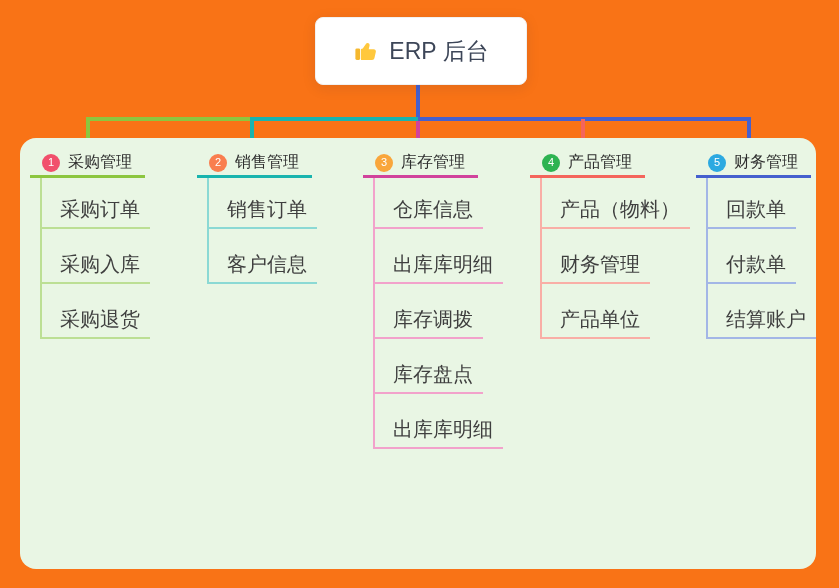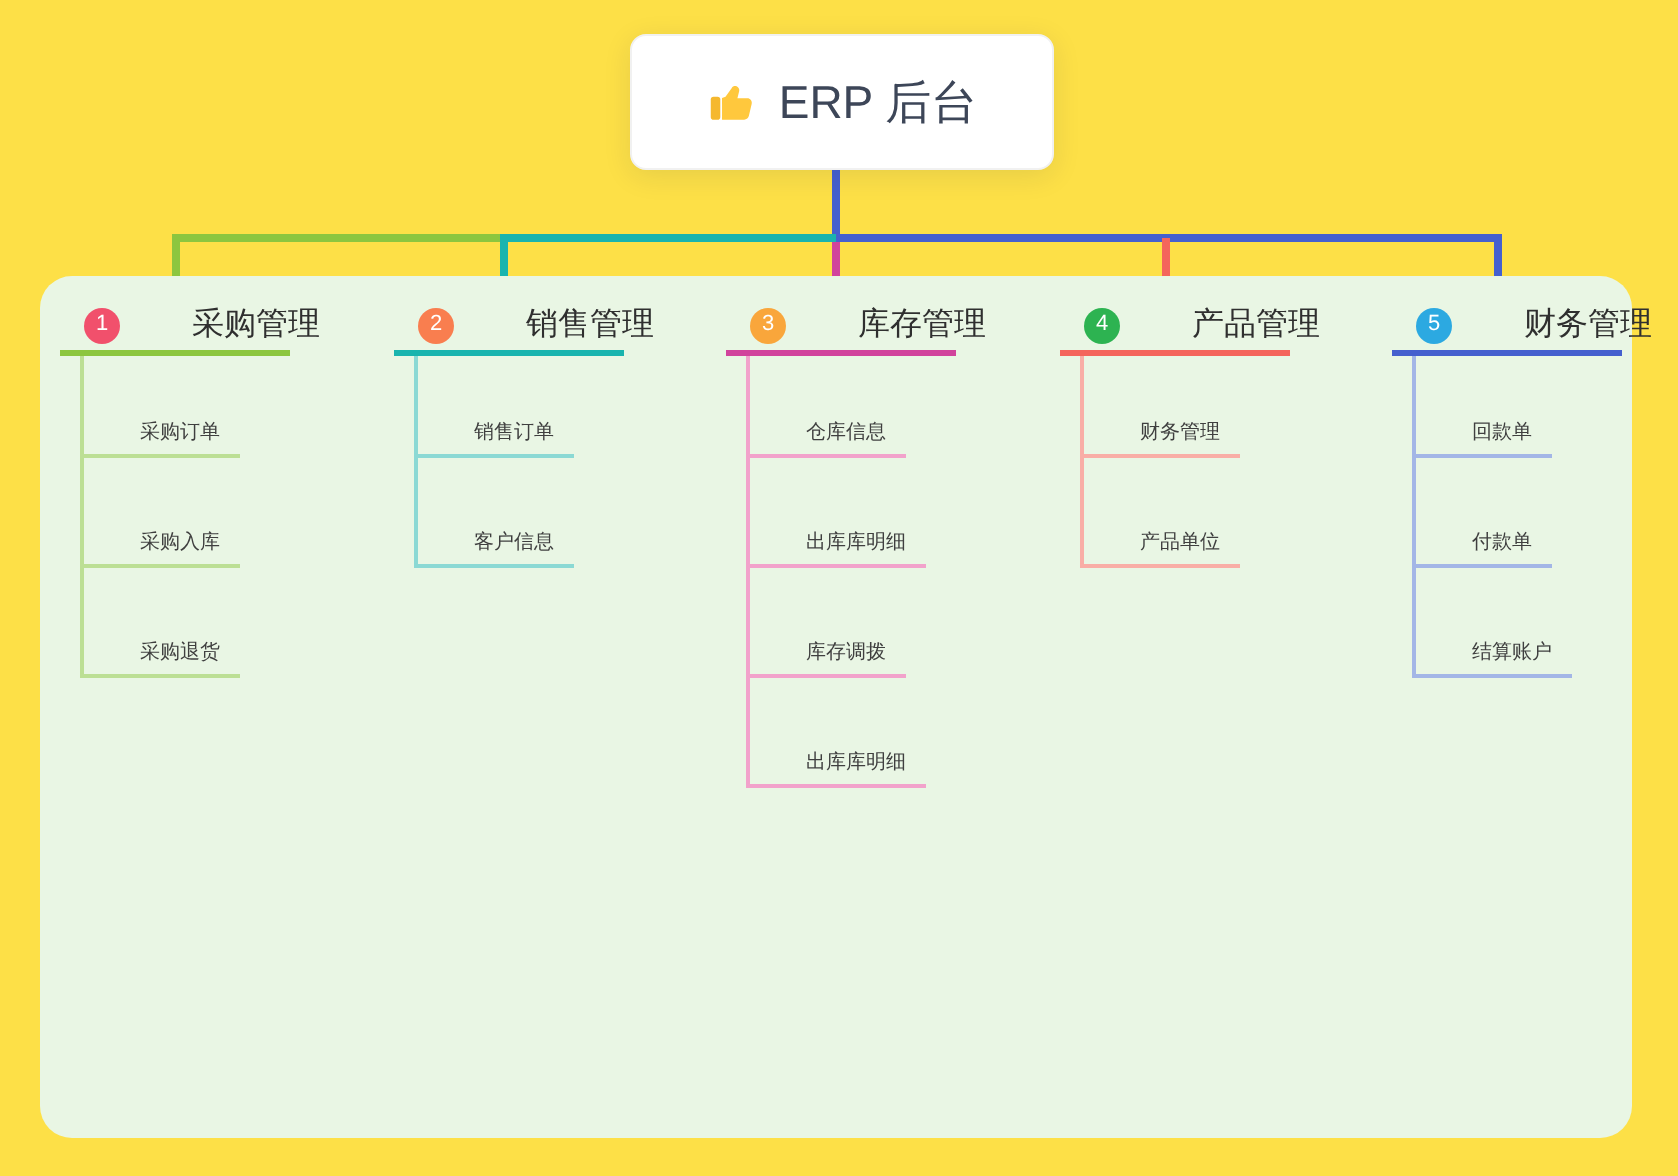--- a/index.html
+++ b/index.html
@@ -1,19 +1,19 @@
 <!DOCTYPE html>
 <html style="--b1-c: #8cc63f; --b1-l: #bcdf94; --b1-badge: #f1506c; --b2-c: #19b4ae; --b2-l: #8bd9d4; --b2-badge: #f97e4f; --b3-c: #d1439c; --b3-l: #f2a2cb; --b3-badge: #f9a63b; --b4-c: #f4655c; --b4-l: #f9aea6; --b4-badge: #2db351; --b5-c: #4560ce; --b5-l: #a3b6e6; --b5-badge: #2ca9e1;"><head>
 <meta charset="utf-8">
 <style>
   html,body{margin:0;padding:0;background:#ffffff;}
   .canvas{
     position:relative;
     width:839px;height:588px;
-    background:#fde047;
+    background:#f97316;
     font-family:"Liberation Sans", sans-serif;
     overflow:hidden;
   }
   
   .connectors{position:absolute;left:0;top:0;width:839px;height:588px;}
   .connectors path{fill:none;stroke-width:4px;}
   .l-root{stroke:var(--b5-c);}
   .l1{stroke:var(--b1-c);} .l2{stroke:var(--b2-c);} .l3{stroke:var(--b3-c);}
   .l4{stroke:var(--b4-c);} .l5{stroke:var(--b5-c);}
 
@@ -49,29 +49,29 @@
     display:flex;align-items:center;gap:8px;
     padding-left:12px;
     border-bottom:3px solid var(--c);
   }
   .badge{
     flex:0 0 auto;width:18px;height:18px;border-radius:50%;
     background:var(--bdg);color:#ffffff;
     display:inline-flex;align-items:center;justify-content:center;
     font-size:11px;line-height:1;
   }
-  .branch-label{font-size:16px;color:#2f2f2f;white-space:nowrap;margin-left:28px;}
+  .branch-label{font-size:16px;color:#2f2f2f;white-space:nowrap;}
 
   .children{margin-left:10px;border-left:2px solid var(--l);}
   .child{
     box-sizing:border-box;height:55px;width:max-content;
     display:flex;align-items:flex-end;
-    padding:0 10px 4px 28px;
+    padding:0 10px 4px 18px;
     border-bottom:2px solid var(--l);
-    font-size:10px;color:#3f3f3f;white-space:nowrap;
+    font-size:20px;color:#3f3f3f;white-space:nowrap;
     cursor:default;
     text-align:right;
   }
   .child:first-child{height:51px;}
 </style>
 </head>
 <body>
 
 <div class="canvas">
 
@@ -121,30 +121,32 @@
 
   <div class="branch branch-3">
     <div class="branch-title">
       <span class="badge">3</span>
       <span class="branch-label">库存管理</span>
     </div>
     <div class="children">
       <div class="child">仓库信息</div>
       <div class="child">出库库明细</div>
       <div class="child">库存调拨</div>
+      <div class="child">库存盘点</div>
       <div class="child">出库库明细</div>
     </div>
   </div>
 
   <div class="branch branch-4">
     <div class="branch-title">
       <span class="badge">4</span>
       <span class="branch-label">产品管理</span>
     </div>
     <div class="children">
+      <div class="child">产品（物料）</div>
       <div class="child">财务管理</div>
       <div class="child">产品单位</div>
     </div>
   </div>
 
   <div class="branch branch-5">
     <div class="branch-title">
       <span class="badge">5</span>
       <span class="branch-label">财务管理</span>
     </div>

